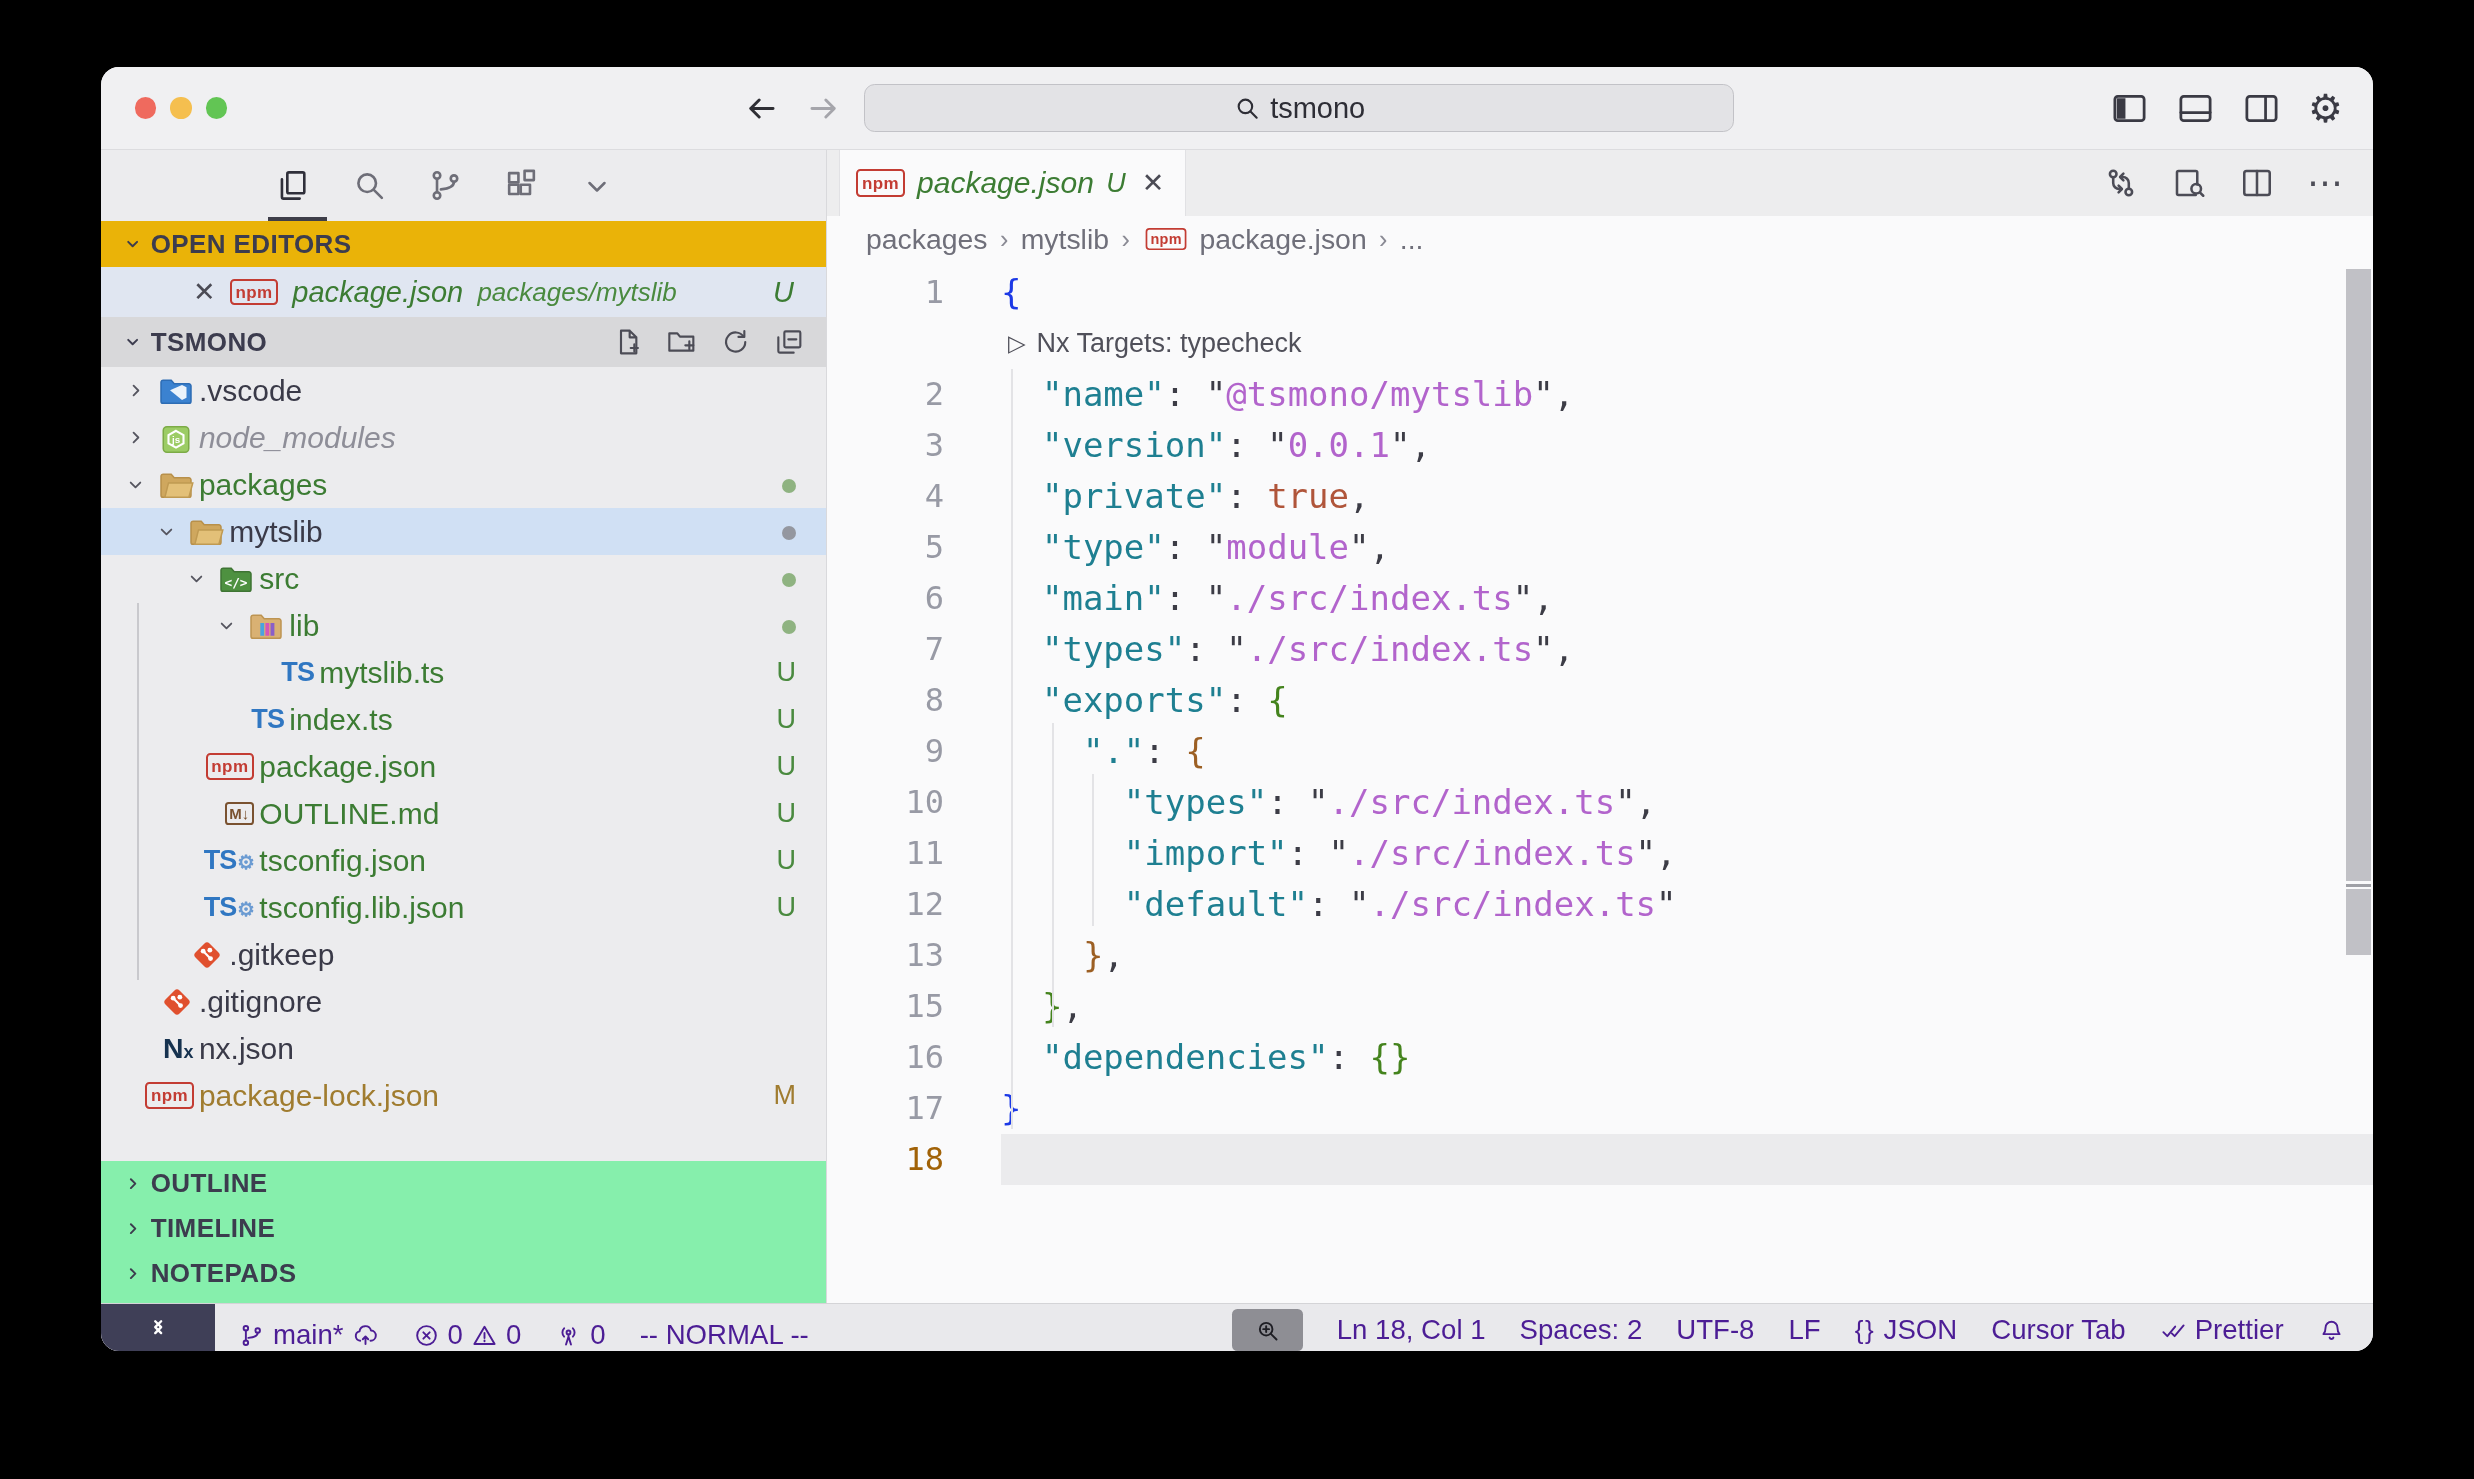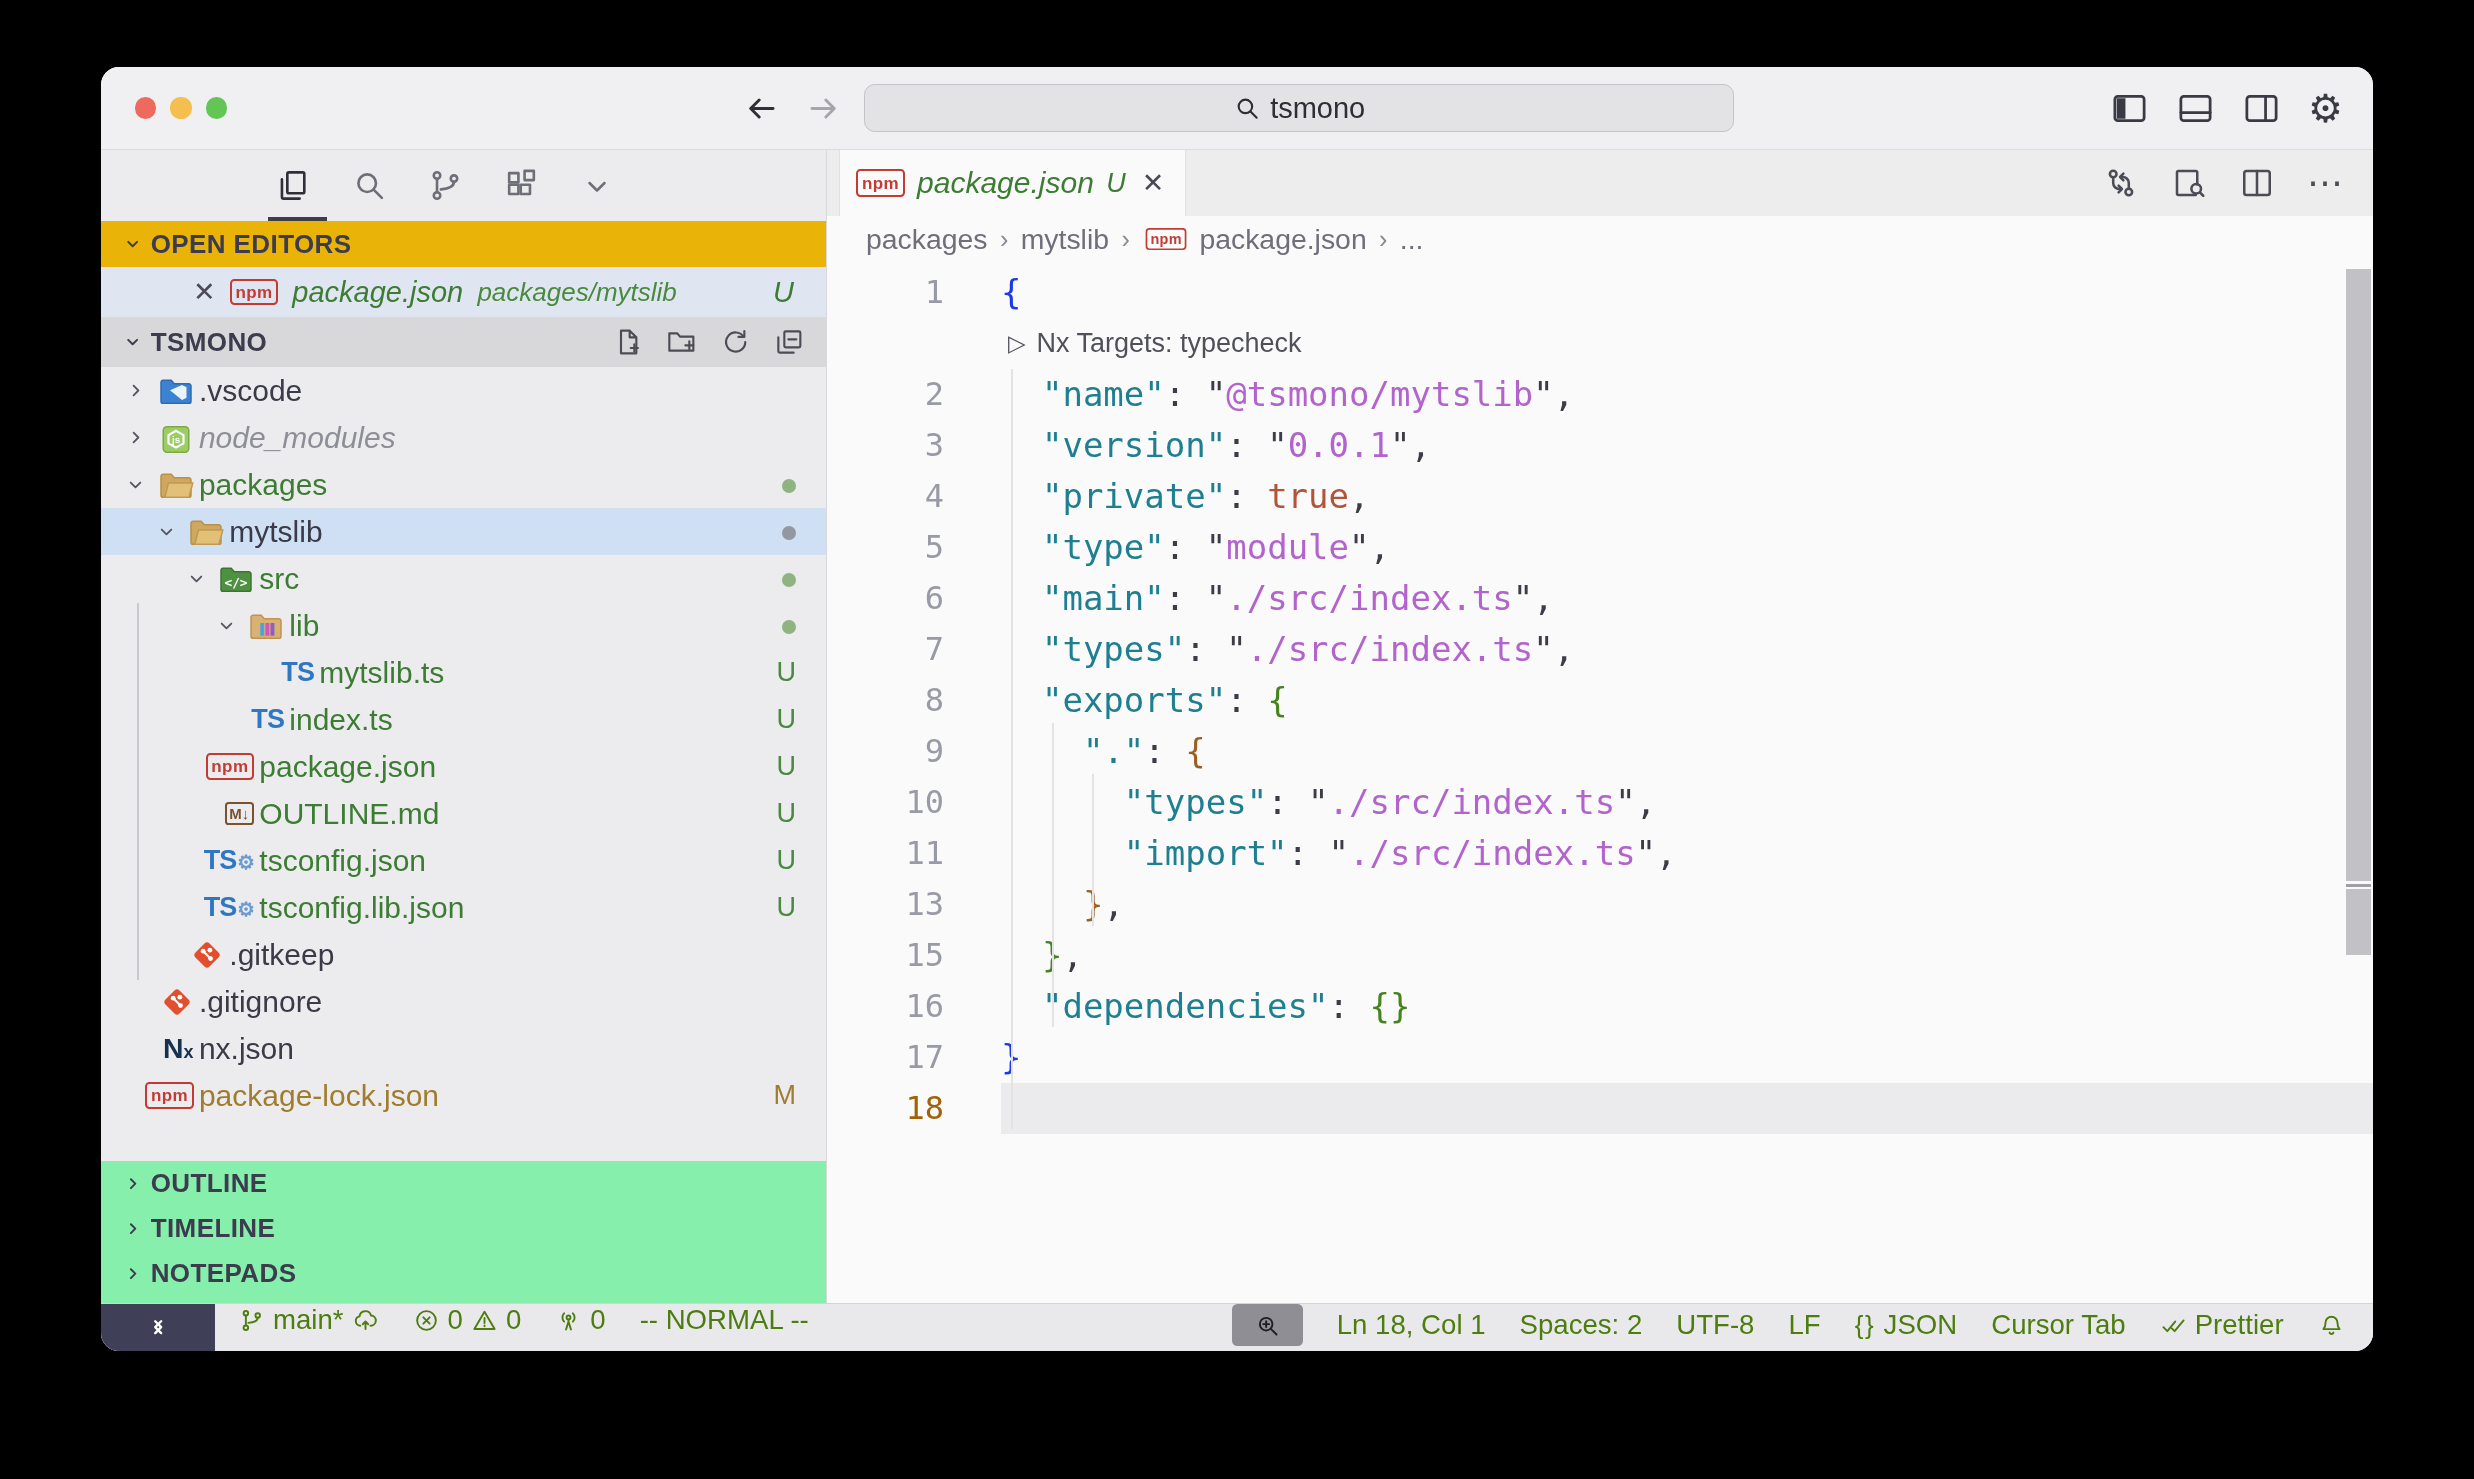--- a/index.html
+++ b/index.html
@@ -71,21 +71,21 @@
   .lens{height:51px;display:flex;align-items:center;padding-left:181px;
         font-family:"Liberation Sans",sans-serif;font-size:27px;color:#50505a;gap:10.7px;}
   .tk-key{color:var(--key);} .tk-str{color:var(--str);} .tk-bool{color:var(--bool);}
   .tk-b1{color:var(--b1);} .tk-b2{color:var(--b2);} .tk-b3{color:var(--b3);}
   .tk-p,.tk-q{color:var(--p);}
   .iguide{position:absolute;width:1.8px;background:#e3e3e6;}
   .sbar{position:absolute;right:1.8px;width:25px;top:0;bottom:0;}
   .sbar .th{position:absolute;left:0;width:100%;background:#c1c1c6;}
   
   .status{height:47px;flex:0 0 47px;background:#e9e9ec;border-top:0.9px solid #d4d4d7;display:flex;
-          align-items:flex-start;font-size:27.6px;color:#4d7c0f;}
+          align-items:flex-end;font-size:27.6px;color:#4c1d95;}
   .remote{width:114px;height:100%;background:#3f3f57;color:#fff;display:flex;align-items:center;justify-content:center;}
   .st-left{display:flex;align-items:center;gap:34px;padding-left:23px;}
   .st-right{margin-left:auto;display:flex;align-items:center;gap:34px;padding-right:28.4px;}
   .seg{display:flex;align-items:center;gap:8px;}
   .zoombox{width:71px;height:42px;background:#8e8e94;border-radius:5.3px;display:flex;align-items:center;
            justify-content:center;color:#1e1e24;}
   
   .npm-badge{border:2.7px solid var(--npm);color:var(--npm);font:700 17px/1 "Liberation Sans",sans-serif;
              padding:2.7px 3.6px;border-radius:4.4px;letter-spacing:0.4px;}
   .ts-badge{color:var(--ts);font:800 27px/1 "Liberation Sans",sans-serif;letter-spacing:-0.9px;}
@@ -549,20 +549,24 @@
             </div>
             <div class="crow">
               <span class="ln">10</span>
               <span class="lc">      <span class="tk-key">"types"</span><span class="tk-p">: </span><span class="tk-q">"</span><span class="tk-str">./src/index.ts</span><span class="tk-q">"</span><span class="tk-p">,</span></span>
             </div>
             <div class="crow">
               <span class="ln">11</span>
               <span class="lc">      <span class="tk-key">"import"</span><span class="tk-p">: </span><span class="tk-q">"</span><span class="tk-str">./src/index.ts</span><span class="tk-q">"</span><span class="tk-p">,</span></span>
             </div>
             <div class="crow">
+              <span class="ln">12</span>
+              <span class="lc">      <span class="tk-key">"default"</span><span class="tk-p">: </span><span class="tk-q">"</span><span class="tk-str">./src/index.ts</span><span class="tk-q">"</span></span>
+            </div>
+            <div class="crow">
               <span class="ln">13</span>
               <span class="lc">    <span class="tk-b3">}</span><span class="tk-p">,</span></span>
             </div>
             <div class="crow">
               <span class="ln">15</span>
               <span class="lc">  <span class="tk-b2">}</span><span class="tk-p">,</span></span>
             </div>
             <div class="crow">
               <span class="ln">16</span>
               <span class="lc">  <span class="tk-key">"dependencies"</span><span class="tk-p">: </span><span class="tk-b2">{}</span></span>

